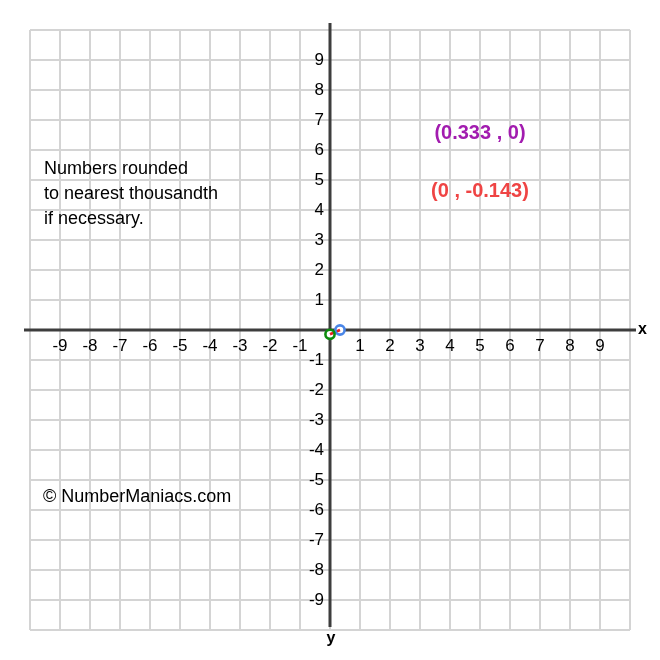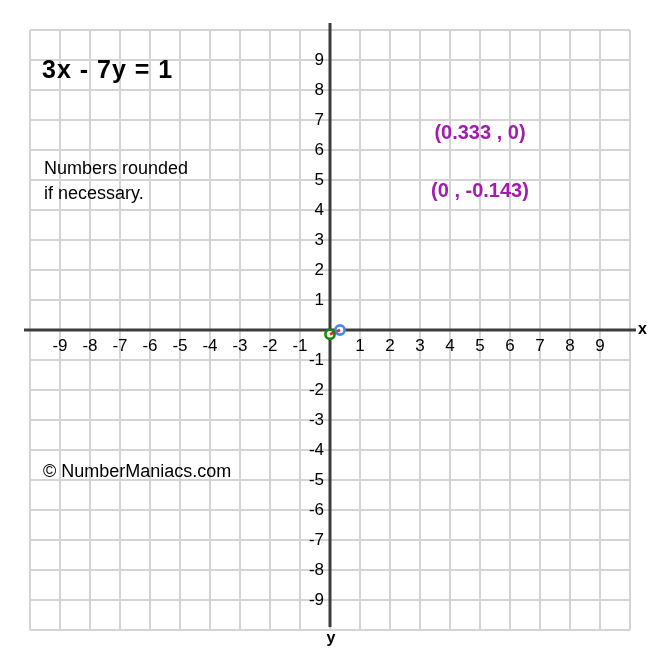--- a/index.html
+++ b/index.html
@@ -7,21 +7,21 @@
     position:relative;width:660px;height:660px;background:#ffffff;overflow:hidden;
     font-family:"Liberation Sans","DejaVu Sans",sans-serif;color:#000;
   }
   #graph-svg{position:absolute;left:0;top:0;}
   .abs{position:absolute;}
   .equation-title{left:42px;top:55px;font-size:25px;font-weight:bold;letter-spacing:1px;}
   .note{left:44px;top:128px;font-size:18px;line-height:25px;margin-top:28px;}
   .intercept-label{left:405px;width:150px;text-align:center;font-size:20px;font-weight:bold;white-space:nowrap;}
   .x-intercept-label{top:121px;}
   .y-intercept-label{top:179px;}
-  .watermark{left:43px;top:461px;font-size:18px;}
+  .watermark{left:43px;top:486px;font-size:18px;}
   .x-tick{position:absolute;top:336px;transform:translateX(-50%);font-size:17px;line-height:20px;}
   .y-tick{position:absolute;width:60px;text-align:right;font-size:17px;line-height:20px;}
   .axis-letter{font-size:16px;font-weight:bold;}
   .axis-letter.x{left:638px;top:320px;}
   .axis-letter.y{left:325px;top:629px;width:12px;text-align:center;}
 </style>
 </head>
 <body>
 
 <div id="stage">
@@ -71,30 +71,30 @@
       <line x1="30" y1="30" x2="630" y2="30" stroke="#d4d4d4" stroke-width="2"></line>
       <line x1="24" y1="330" x2="636" y2="330" stroke="#3d3d3d" stroke-width="3"></line>
       <line x1="330" y1="23" x2="330" y2="627" stroke="#3d3d3d" stroke-width="3"></line>
       <circle cx="339.99" cy="330" r="5" fill="#ffffff"></circle>
       <circle cx="330" cy="334.29" r="5" fill="#ffffff"></circle>
       <line x1="330" y1="334.29" x2="339.99" y2="330" stroke="#e82222" stroke-width="2.6"></line>
       <circle cx="339.99" cy="330" r="4.6" fill="none" stroke="#4a86e8" stroke-width="2.6"></circle>
       <circle cx="330" cy="334.29" r="4.6" fill="none" stroke="#0d8c0d" stroke-width="2.6"></circle>
     </svg>
 
-  <div class="abs equation-title">3x - 7y = 1</div>
 
   <div class="abs note">
     <div>Numbers rounded</div>
+    <div>to nearest thousandth</div>
     <div>if necessary.</div>
   </div>
 
   <div class="abs intercept-label x-intercept-label" style="color: #a21caf;">(0.333 , 0)</div>
 
-  <div class="abs intercept-label y-intercept-label" style="color: #a21caf;">(0 , -0.143)</div>
+  <div class="abs intercept-label y-intercept-label" style="color: #ef4444;">(0 , -0.143)</div>
 
   <div class="abs watermark">© NumberManiacs.com</div>
 
   <div class="abs axis-letter x">x</div>
 
   <div class="abs axis-letter y">y</div>
 
   <div id="x-ticks">
       <div class="x-tick" style="left: 60px;">-9</div>
       <div class="x-tick" style="left: 90px;">-8</div>

